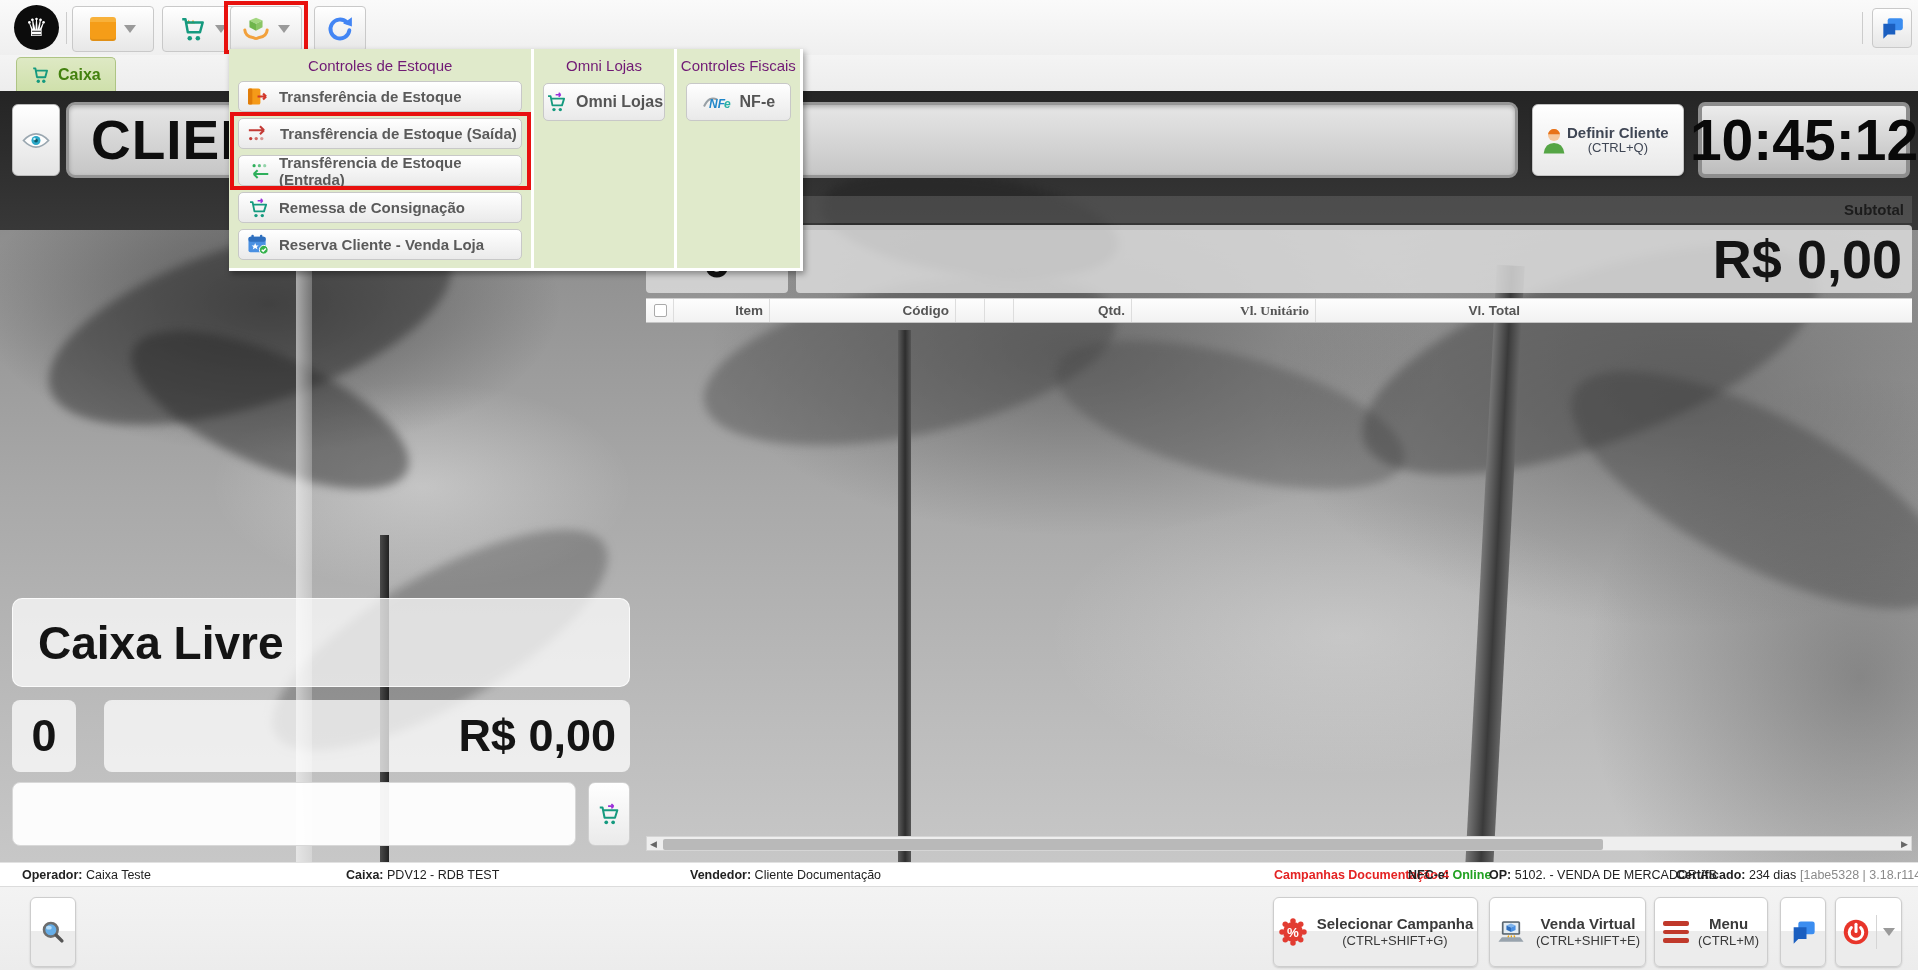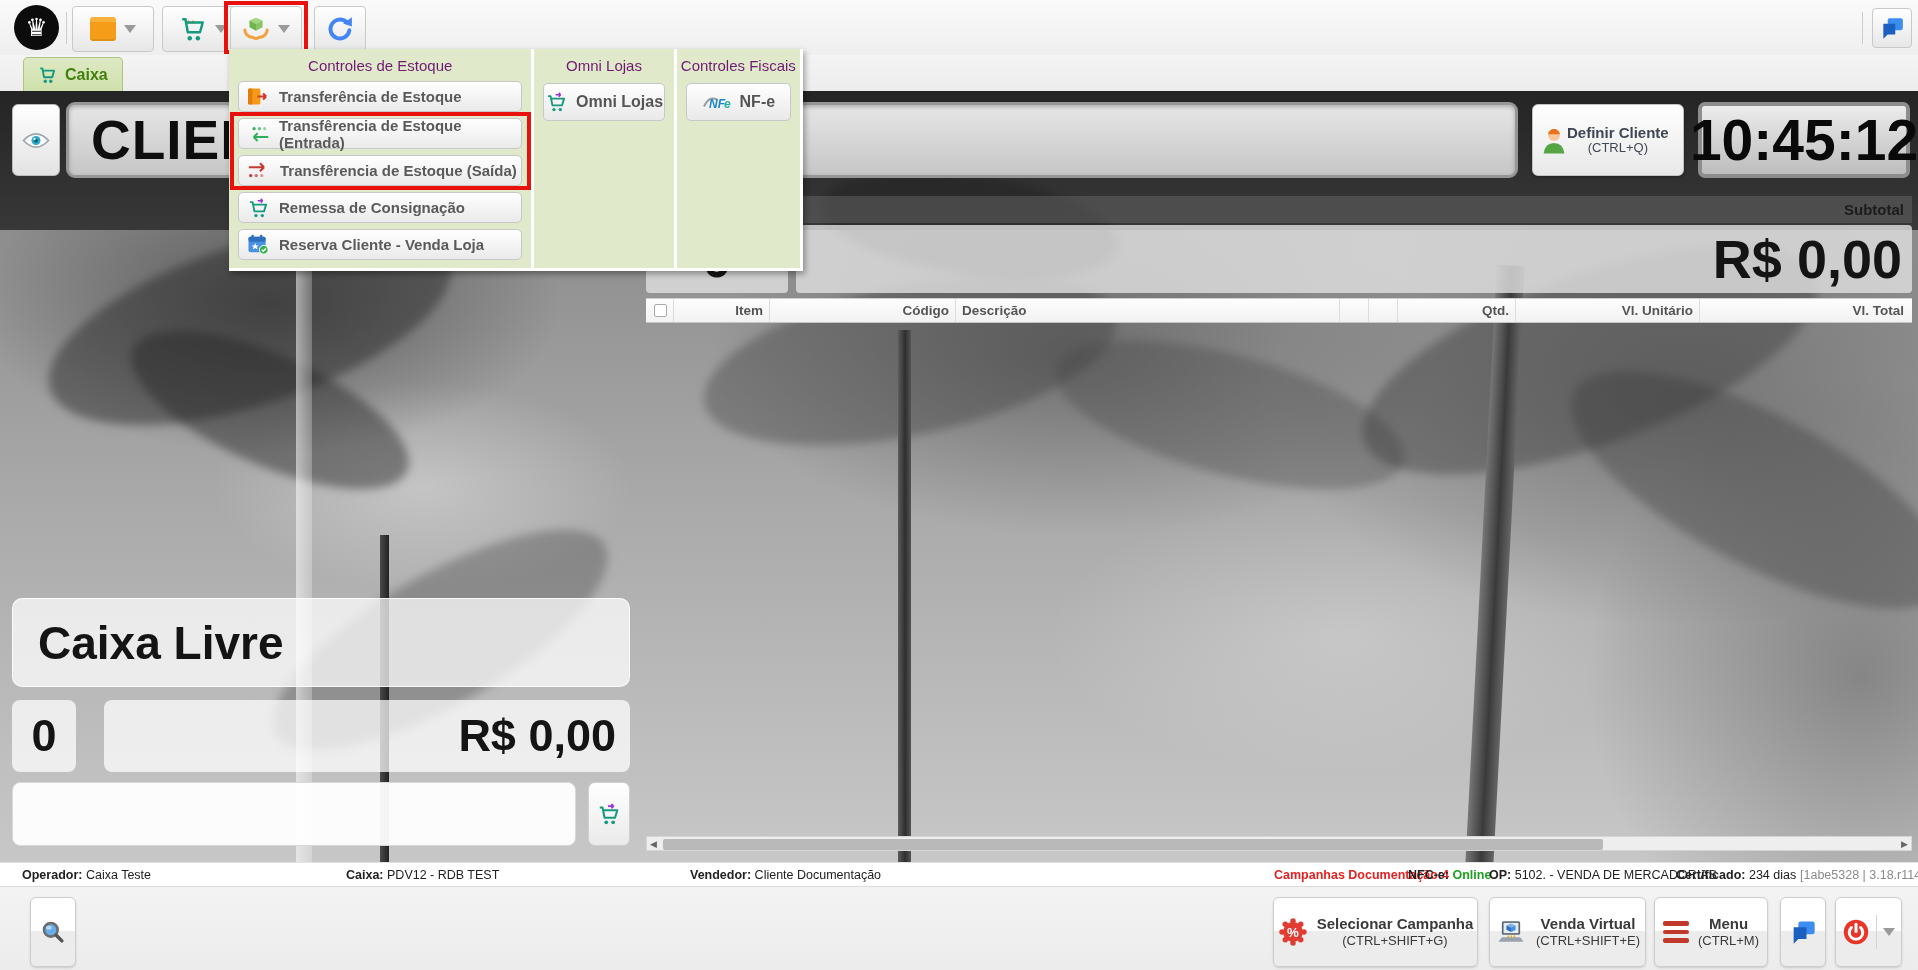--- a/index.html
+++ b/index.html
@@ -27,21 +27,21 @@
   .toolbar { position:absolute; left:0; top:0; width:1918px; height:55px; background:linear-gradient(#fafafa,#efefef); z-index:20; }
   .logo-circle { position:absolute; left:14px; top:5px; width:45px; height:45px; border-radius:50%; background:#0c0c0c; color:#fff; display:flex; align-items:center; justify-content:center; font-size:25px; }
   .tb-sep { position:absolute; left:66px; top:12px; width:1px; height:32px; background:#ccc; }
   .tb-btn { position:absolute; top:6px; height:46px; background:linear-gradient(#ffffff,#e7e7e7); border:1px solid #c9c9c9; border-radius:4px; display:flex; align-items:center; justify-content:center; gap:8px; cursor:pointer; }
   .redbox { position:absolute; border:4px solid #e8110e; z-index:40; pointer-events:none; }
   .caret { width:0; height:0; border-left:6px solid transparent; border-right:6px solid transparent; border-top:8px solid #9a9a9a; }
   .box-icon { width:26px; height:24px; border-radius:3px; background:linear-gradient(180deg,#f8b13a 0 22%, #f59d18 22%); box-shadow:inset 0 -2px 0 rgba(0,0,0,.08); }
 
   
   .tabstrip { position:absolute; left:0; top:55px; width:1918px; height:36px; background:linear-gradient(#f4f4f4,#ededed); z-index:6; }
-  .tab-caixa { position:absolute; left:23px; top:57px; height:34px; padding:0 14px; background:linear-gradient(#dee9c4,#cfe0ab); border:1px solid #aec484; border-bottom:none; border-radius:5px 5px 0 0; display:flex; align-items:center; gap:8px; z-index:7; }
+  .tab-caixa { position:absolute; left:16px; top:57px; height:34px; padding:0 14px; background:linear-gradient(#dee9c4,#cfe0ab); border:1px solid #aec484; border-bottom:none; border-radius:5px 5px 0 0; display:flex; align-items:center; gap:8px; z-index:7; }
   .tab-caixa span { color:#43810f; font-weight:bold; font-size:16px; }
 
   
   .eye-btn { position:absolute; left:12px; top:104px; width:48px; height:72px; background:linear-gradient(#ffffff,#e3e3e3); border:1px solid #bbb; border-radius:6px; display:flex; align-items:center; justify-content:center; z-index:8; cursor:pointer; }
   .client-field { position:absolute; left:66px; top:102px; width:1452px; height:76px; background:linear-gradient(#e6e6e6,#c6c6c6); border:3px solid #969696; border-radius:9px; display:flex; align-items:center; z-index:8;
     font-size:55px; font-weight:bold; color:#0e0e0e; padding-left:22px; letter-spacing:1px; box-shadow:inset 0 2px 4px rgba(0,0,0,.25); overflow:hidden; white-space:nowrap; }
   .define-btn { position:absolute; left:1532px; top:104px; width:152px; height:72px; background:linear-gradient(#ffffff,#e8e8e8); border:1px solid #c2c2c2; border-radius:6px; display:flex; align-items:center; padding-left:8px; z-index:8; cursor:pointer; box-shadow:0 1px 3px rgba(0,0,0,.35); }
   .define-btn .txt { display:flex; flex-direction:column; align-items:center; line-height:1.15; color:#3f4654; }
   .define-btn .t1 { font-size:15px; font-weight:bold; }
   .define-btn .t2 { font-size:13px; }
@@ -221,29 +221,26 @@
   <div class="grid-header">
     <div class="gh-cell gh-center" style="width:28px;">
       <span class="checkbox"></span>
     </div>
     <div class="gh-cell gh-center" style="width:96px;">
         <span>Item</span>
       </div>
     <div class="gh-cell gh-right" style="width:186px;">
         <span>Código</span>
       </div>
-    <div class="gh-cell" style="width:384px;">
-        <span>Descrição</span>
-      </div>
     <div class="gh-cell" style="width:29px;"></div>
     <div class="gh-cell" style="width:29px;"></div>
     <div class="gh-cell gh-right" style="width:118px;">
         <span>Qtd.</span>
       </div>
-    <div class="gh-cell gh-right" style="width:184px;">
+    <div class="gh-cell gh-right" style="width:184px;font-family:Liberation Serif, serif;">
         <span>Vl. Unitário</span>
       </div>
     <div class="gh-cell gh-right" style="width:210px; border-right:none;">
         <span>Vl. Total</span>
       </div>
   </div>
 
   <div class="hscroll">
     <span class="hs-arrow">◀</span>
     <span class="hs-arrow" style="position:absolute; right:0;">▶</span>
@@ -277,36 +274,36 @@
         <svg width="23" height="19" viewBox="0 0 24 20">
           <rect x="1" y="1.5" width="13" height="17" rx="2" fill="#f59a18"></rect>
           <rect x="1" y="1.5" width="4.5" height="17" rx="1.5" fill="#e07c0a"></rect>
           <path d="M11 10 h9 m0 0 l-3.2-3.2 m3.2 3.2 l-3.2 3.2" stroke="#d2372b" stroke-width="2.3" fill="none"></path>
         </svg>
         <span>Transferência de Estoque</span>
       </div>
 
       <div class="dd-item">
         <svg width="24" height="20" viewBox="0 0 26 20">
+          <path d="M2 6 h16.5 m0 0 l-4.5-4.3 m4.5 4.3 l-4.5 4.3" stroke="#c43b36" stroke-width="2.3" fill="none"></path>
+          <circle cx="4" cy="15" r="1.8" fill="#c43b36"></circle>
+          <circle cx="10" cy="15" r="1.8" fill="#c43b36" opacity=".75"></circle>
+          <circle cx="16" cy="15" r="1.8" fill="#c43b36" opacity=".5"></circle>
+        </svg>
+        <span>Transfêrencia de Estoque (Saída)</span>
+      </div>
+
+      <div class="dd-item">
+        <svg width="24" height="20" viewBox="0 0 26 20">
           <circle cx="8" cy="4" r="1.8" fill="#2eaf5b"></circle>
           <circle cx="14" cy="4" r="1.8" fill="#2eaf5b" opacity=".75"></circle>
           <circle cx="20" cy="4" r="1.8" fill="#2eaf5b" opacity=".5"></circle>
           <path d="M24 13.5 h-16.5 m0 0 l4.5-4.3 m-4.5 4.3 l4.5 4.3" stroke="#2eaf5b" stroke-width="2.3" fill="none"></path>
         </svg>
         <span>Transfêrencia de Estoque (Entrada)</span>
-      </div>
-
-      <div class="dd-item">
-        <svg width="24" height="20" viewBox="0 0 26 20">
-          <path d="M2 6 h16.5 m0 0 l-4.5-4.3 m4.5 4.3 l-4.5 4.3" stroke="#c43b36" stroke-width="2.3" fill="none"></path>
-          <circle cx="4" cy="15" r="1.8" fill="#c43b36"></circle>
-          <circle cx="10" cy="15" r="1.8" fill="#c43b36" opacity=".75"></circle>
-          <circle cx="16" cy="15" r="1.8" fill="#c43b36" opacity=".5"></circle>
-        </svg>
-        <span>Transfêrencia de Estoque (Saída)</span>
       </div>
 
       <div class="dd-item">
         <svg width="23" height="22" viewBox="0 0 26 26">
           <path d="M12 4.5 h6 m0 0 l-2.4-2.4 m2.4 2.4 l-2.4 2.4" stroke="#9b30d9" stroke-width="1.7" fill="none"></path>
           <path d="M3 6 h3 l2.2 11 h11.3 l2.5-8 H7.5" fill="none" stroke="#159a7f" stroke-width="2.2" stroke-linejoin="round"></path>
           <circle cx="10" cy="22" r="2" fill="#159a7f"></circle>
             <circle cx="17.5" cy="22" r="2" fill="#159a7f"></circle>
         </svg>
         <span>Remessa de Consignação</span>

